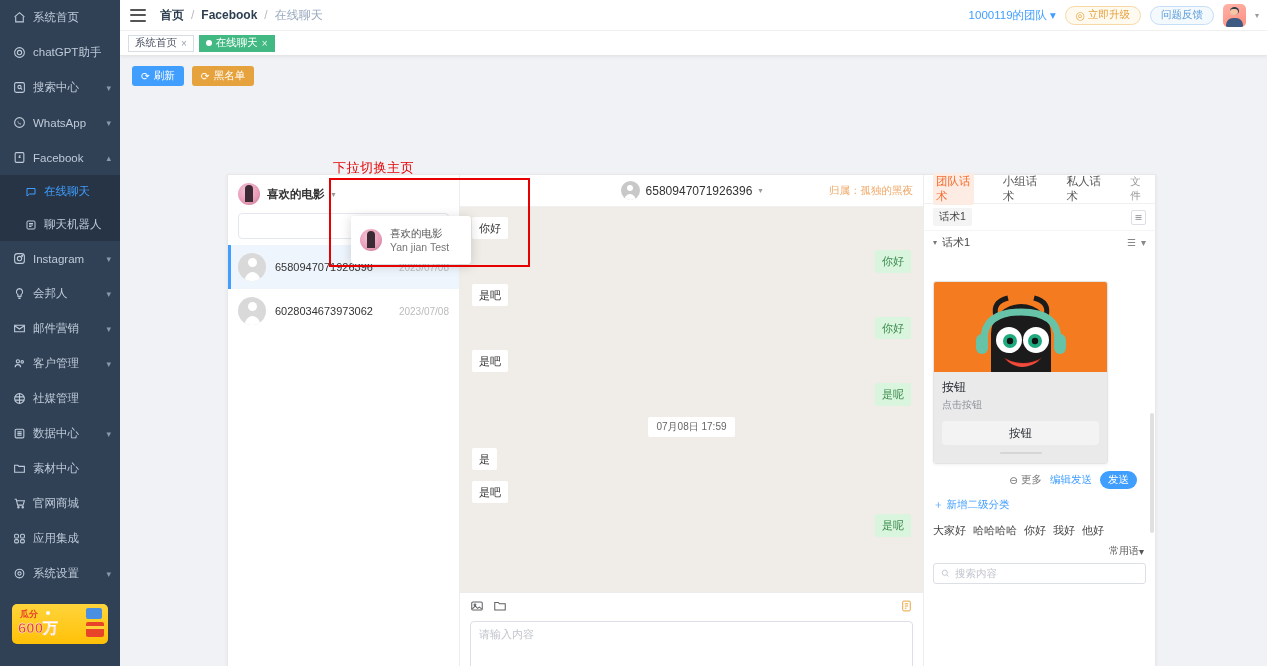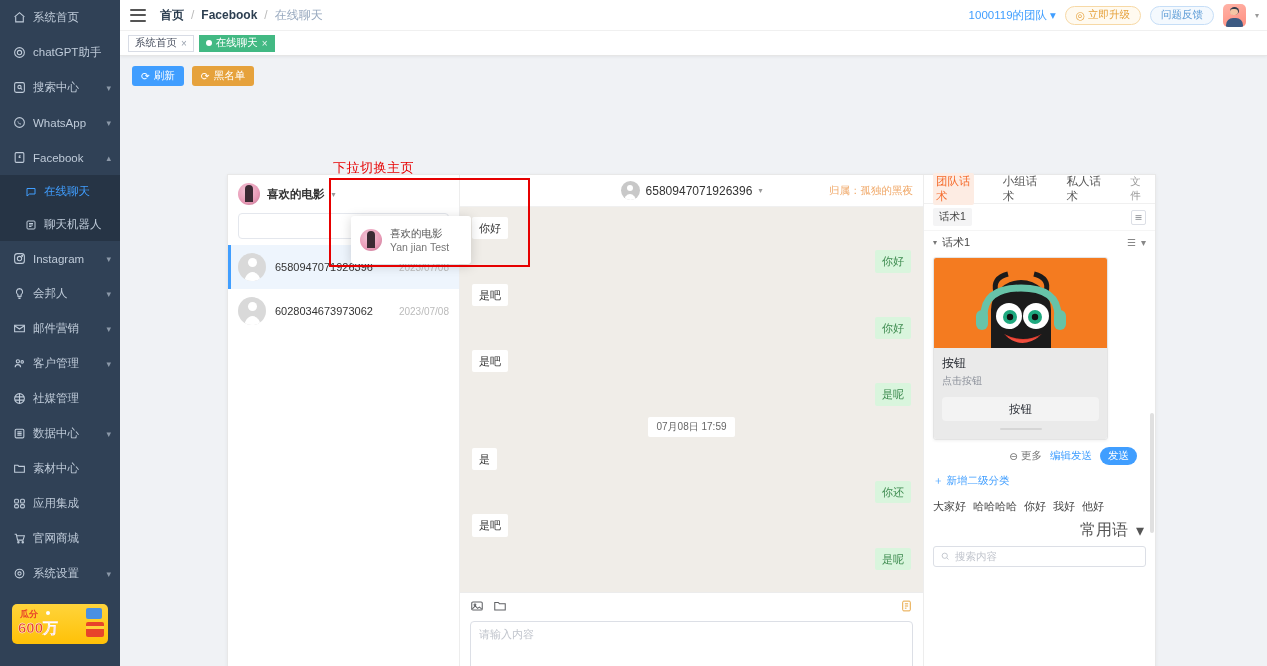--- a/index.html
+++ b/index.html
@@ -286,21 +286,21 @@
   .rp-subrow {
     height: 22px; display:flex; align-items:center; padding: 0 9px; gap:5px;
     font-size: 11px; color:#444;
   }
   .rp-subrow .tri { font-size:8px; color:#777;}
   .rp-subrow .handles { margin-left:auto; display:flex; align-items:center; gap:5px; color:#888; font-size:10px;}
 
   .card-wrap { padding: 4px 9px 0 9px; }
   .card {
     width: 175px; background:#fff; border:1px solid #e4e4e4;
-    border-radius: 3px; overflow:hidden; box-shadow: 0 1px 3px rgba(0,0,0,.06);
+    border-radius: 3px; overflow:hidden; box-shadow: 0 1px 3px rgba(0,0,0,.06); margin-top: 24px;
   }
   .card-img { height: 90px; background:#f47b20; position:relative; overflow:hidden;}
   .monster { position:absolute; left:50%; bottom:0; transform:translateX(-50%); }
   .card-meta { background:#eaeaea; padding: 7px 8px 9px 8px;}
   .card-title { font-size: 12px; color:#1d2129; }
   .card-sub { font-size: 10px; color:#8a8f99; margin-top:2px;}
   .card-btn {
     margin-top: 9px; height: 24px; background:#f3f3f3; border-radius:4px;
     display:flex; align-items:center; justify-content:center;
     font-size: 11.5px; color:#1d2129; cursor:pointer;
@@ -315,21 +315,21 @@
   }
 
   .addcat { padding: 9px 9px 4px 9px; font-size:10.5px; color:#409eff; cursor:pointer; display:flex; align-items:center; gap:3px;}
   .longtext {
     margin: 0 9px; background:#f6f6f6; border-radius:3px;
     font-size: 10.5px; color:#555; line-height: 1.55;
     padding: 5px 7px; word-break: break-all;
   }
   .tagrow { display:flex; flex-wrap:wrap; gap:7px; padding: 7px 9px 0 9px;}
   .tagrow .tg { font-size:11px; color:#444; cursor:pointer;}
-  .commonrow { display:flex; justify-content:flex-end; padding: 6px 11px 0 0; font-size:16px; color:#555; gap:8px; align-items:center; cursor:pointer;}
+  .commonrow { display:flex; justify-content:flex-end; padding: 6px 11px 0 0; font-size:10px; color:#555; gap:0; align-items:center; cursor:pointer;}
   .rp-search {
     margin: 5px 9px 0 9px; height: 21px;
     border: 1px solid #dcdfe6; border-radius:3px;
     display:flex; align-items:center; gap:5px; padding: 0 7px;
     font-size: 10.5px; color:#c0c4cc;
   }
   .rp-scroll {
     position:absolute; right:1px; top:160px; width:4px; height:120px;
     background:#e0e0e0; border-radius:2px;
   }
@@ -488,38 +488,38 @@
         <svg width="13" height="13" viewBox="0 0 24 24" fill="none" stroke="#bfcbd9" stroke-width="2">
             <path d="M3 6h6l2 2h10v11H3z"></path>
           </svg>
       </span>
       <span class="lbl">素材中心</span>
     </div>
 
     <div class="nav-item">
       <span class="ic">
         <svg width="13" height="13" viewBox="0 0 24 24" fill="none" stroke="#bfcbd9" stroke-width="2">
+            <path d="M3 4h3l2.5 11h10L21 7H7"></path>
+            <circle cx="10" cy="19" r="1.3"></circle>
+            <circle cx="18" cy="19" r="1.3"></circle>
+          </svg>
+      </span>
+      <span class="lbl">官网商城</span>
+    </div>
+
+    <div class="nav-item">
+      <span class="ic">
+        <svg width="13" height="13" viewBox="0 0 24 24" fill="none" stroke="#bfcbd9" stroke-width="2">
             <rect x="3" y="4" width="7" height="7" rx="2"></rect>
             <rect x="14" y="4" width="7" height="7" rx="2"></rect>
             <rect x="3" y="14" width="7" height="6" rx="2"></rect>
             <rect x="14" y="14" width="7" height="6" rx="2"></rect>
           </svg>
       </span>
       <span class="lbl">应用集成</span>
-    </div>
-
-    <div class="nav-item">
-      <span class="ic">
-        <svg width="13" height="13" viewBox="0 0 24 24" fill="none" stroke="#bfcbd9" stroke-width="2">
-            <path d="M3 4h3l2.5 11h10L21 7H7"></path>
-            <circle cx="10" cy="19" r="1.3"></circle>
-            <circle cx="18" cy="19" r="1.3"></circle>
-          </svg>
-      </span>
-      <span class="lbl">官网商城</span>
     </div>
 
     <div class="nav-item">
       <span class="ic">
         <svg width="13" height="13" viewBox="0 0 24 24" fill="none" stroke="#bfcbd9" stroke-width="2">
             <circle cx="12" cy="12" r="3"></circle>
             <circle cx="12" cy="12" r="8"></circle>
           </svg>
       </span>
       <span class="lbl">系统设置</span>
@@ -649,23 +649,20 @@
                 <div class="bubble">是吧</div>
               </div>
             <div class="msg out">
                 <div class="bubble">是呢</div>
               </div>
             <div class="timedivider">
                 <span>07月08日 17:59</span>
               </div>
             <div class="msg in">
                 <div class="bubble">是</div>
-              </div>
-            <div class="msg out">
-                <div class="bubble">你还</div>
               </div>
             <div class="msg in">
                 <div class="bubble">是吧</div>
               </div>
             <div class="msg out">
                 <div class="bubble">是呢</div>
               </div>
           </div>
 
           <div class="chat-foot">

